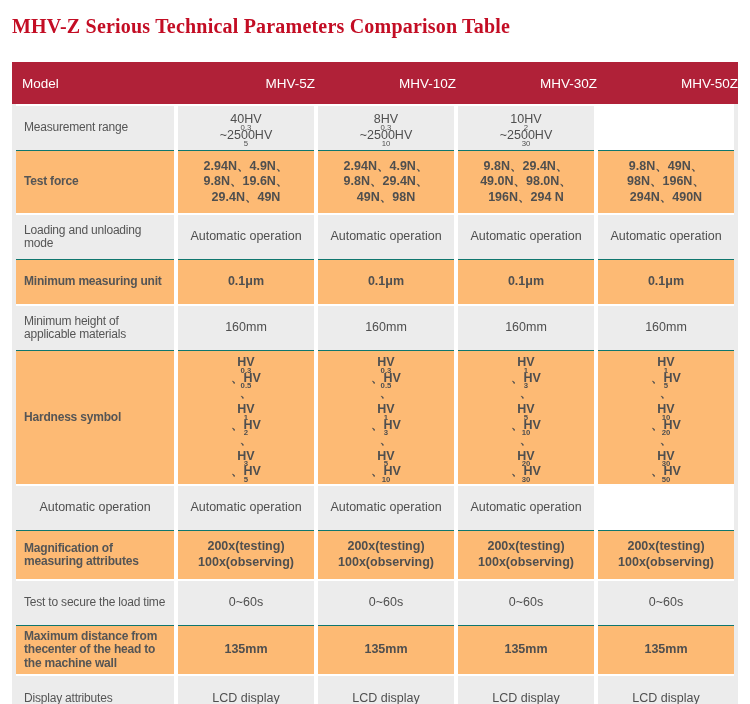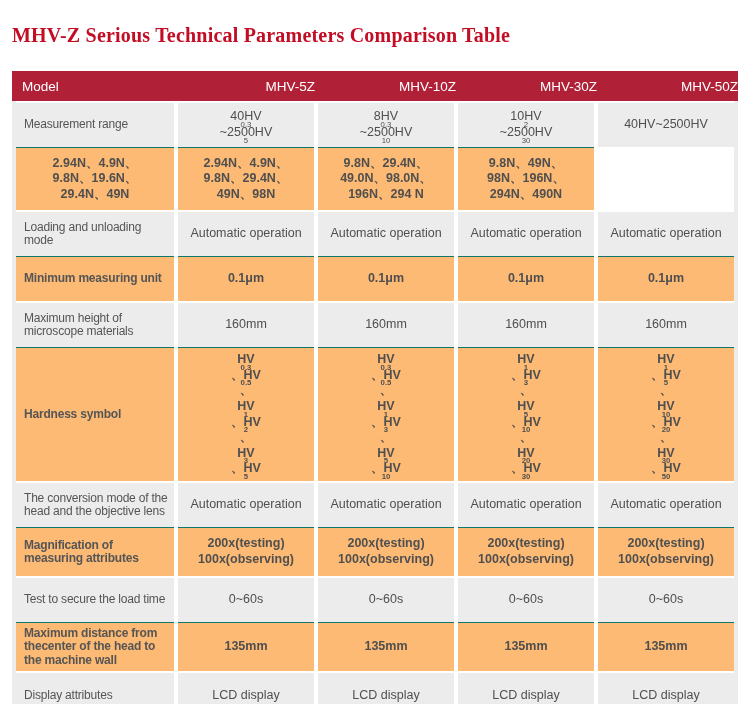--- a/index.html
+++ b/index.html
@@ -1,22 +1,22 @@
 <!DOCTYPE html>
 <html><head>
 <meta charset="utf-8">
 <style>
   html,body{margin:0;padding:0;background:#ffffff;}
   .page{position:relative;width:750px;height:704px;background:#ffffff;overflow:hidden;
         font-family:"Liberation Sans", sans-serif;}
-  .page-title{margin:24px 12px 0 12px;font-family:"Liberation Serif", serif;
+  .page-title{margin:15px 12px 0 12px;font-family:"Liberation Serif", serif;
         font-weight:bold;font-size:20px;color:#c30d24;letter-spacing:0.2px;}
   .table-wrap{margin:24px 12px 0 12px;}
   .header-row{display:grid;grid-template-columns:162px repeat(4,1fr);
-        background:#b02138;color:#ffffff;height:30px;align-items:center;font-size:13.5px;}
+        background:#b02138;color:#ffffff;height:42px;align-items:center;font-size:13.5px;}
   .hcell{white-space:nowrap;}
   .hcell.model{padding-left:10px;}
   .hcell.c{text-align:right;}
   .table-body{background:#ececec;padding:0 4px 4px 4px;}
   .t-row{display:grid;grid-template-columns:158px repeat(4,1fr);column-gap:4px;background:#ffffff;}
   .t-row .cell{min-height:36px;display:flex;flex-direction:column;justify-content:center;
         font-size:12.5px;color:#4f4f4f;line-height:1.25;padding:4px 2px;text-align:center;}
   .t-row .cell.label{text-align:left;padding-left:8px;padding-right:4px;font-size:12px;
         letter-spacing:-0.2px;color:#555555;line-height:1.12;}
   .t-row.gray .cell{background:#ececec;border-top:2px solid #ffffff;}
@@ -39,58 +39,57 @@
         <div class="hcell c">MHV-10Z</div>
         <div class="hcell c">MHV-30Z</div>
         <div class="hcell c">MHV-50Z</div>
       </div>
     <div class="table-body">
         <div class="t-row gray">
           <div class="cell label">Measurement range</div>
           <div class="cell val">40HV<sub>0.3</sub>~2500HV<sub>5</sub></div>
           <div class="cell val">8HV<sub>0.3</sub>~2500HV<sub>10</sub></div>
           <div class="cell val">10HV<sub>2</sub>~2500HV<sub>30</sub></div>
-          <div class="cell val">40HV~2500HV</div>
         </div>
         <div class="t-row white">
+          <div class="cell label">Test force</div>
           <div class="cell val">2.94N、4.9N、<br>9.8N、19.6N、<br>29.4N、49N</div>
           <div class="cell val">2.94N、4.9N、<br>9.8N、29.4N、<br>49N、98N</div>
           <div class="cell val">9.8N、29.4N、<br>49.0N、98.0N、<br>196N、294 N</div>
           <div class="cell val">9.8N、49N、<br>98N、196N、<br>294N、490N</div>
         </div>
         <div class="t-row gray">
           <div class="cell label">Loading and unloading mode</div>
           <div class="cell val">Automatic operation</div>
           <div class="cell val">Automatic operation</div>
           <div class="cell val">Automatic operation</div>
           <div class="cell val">Automatic operation</div>
         </div>
         <div class="t-row white">
           <div class="cell label">Minimum measuring unit</div>
           <div class="cell val">0.1μm</div>
           <div class="cell val">0.1μm</div>
           <div class="cell val">0.1μm</div>
           <div class="cell val">0.1μm</div>
         </div>
         <div class="t-row gray">
-          <div class="cell label">Maximum height of microscope materials</div>
+          <div class="cell label">Minimum height of applicable materials</div>
           <div class="cell val">160mm</div>
           <div class="cell val">160mm</div>
           <div class="cell val">160mm</div>
           <div class="cell val">160mm</div>
         </div>
         <div class="t-row white">
           <div class="cell label">Hardness symbol</div>
           <div class="cell val">HV<sub>0.3</sub>、HV<sub>0.5</sub>、<br>HV<sub>1</sub>、HV<sub>2</sub>、<br>HV<sub>3</sub>、HV<sub>5</sub></div>
           <div class="cell val">HV<sub>0.3</sub>、HV<sub>0.5</sub>、<br>HV<sub>1</sub>、HV<sub>3</sub>、<br>HV<sub>5</sub>、HV<sub>10</sub></div>
           <div class="cell val">HV<sub>1</sub>、HV<sub>3</sub>、<br>HV<sub>5</sub>、HV<sub>10</sub>、<br>HV<sub>20</sub>、HV<sub>30</sub></div>
           <div class="cell val">HV<sub>1</sub>、HV<sub>5</sub>、<br>HV<sub>10</sub>、HV<sub>20</sub>、<br>HV<sub>30</sub>、HV<sub>50</sub></div>
         </div>
         <div class="t-row gray">
-          <div class="cell label">The conversion mode of the head and the objective lens</div>
           <div class="cell val">Automatic operation</div>
           <div class="cell val">Automatic operation</div>
           <div class="cell val">Automatic operation</div>
           <div class="cell val">Automatic operation</div>
         </div>
         <div class="t-row white">
           <div class="cell label">Magnification of measuring attributes</div>
           <div class="cell val">200x(testing)<br>100x(observing)</div>
           <div class="cell val">200x(testing)<br>100x(observing)</div>
           <div class="cell val">200x(testing)<br>100x(observing)</div>

